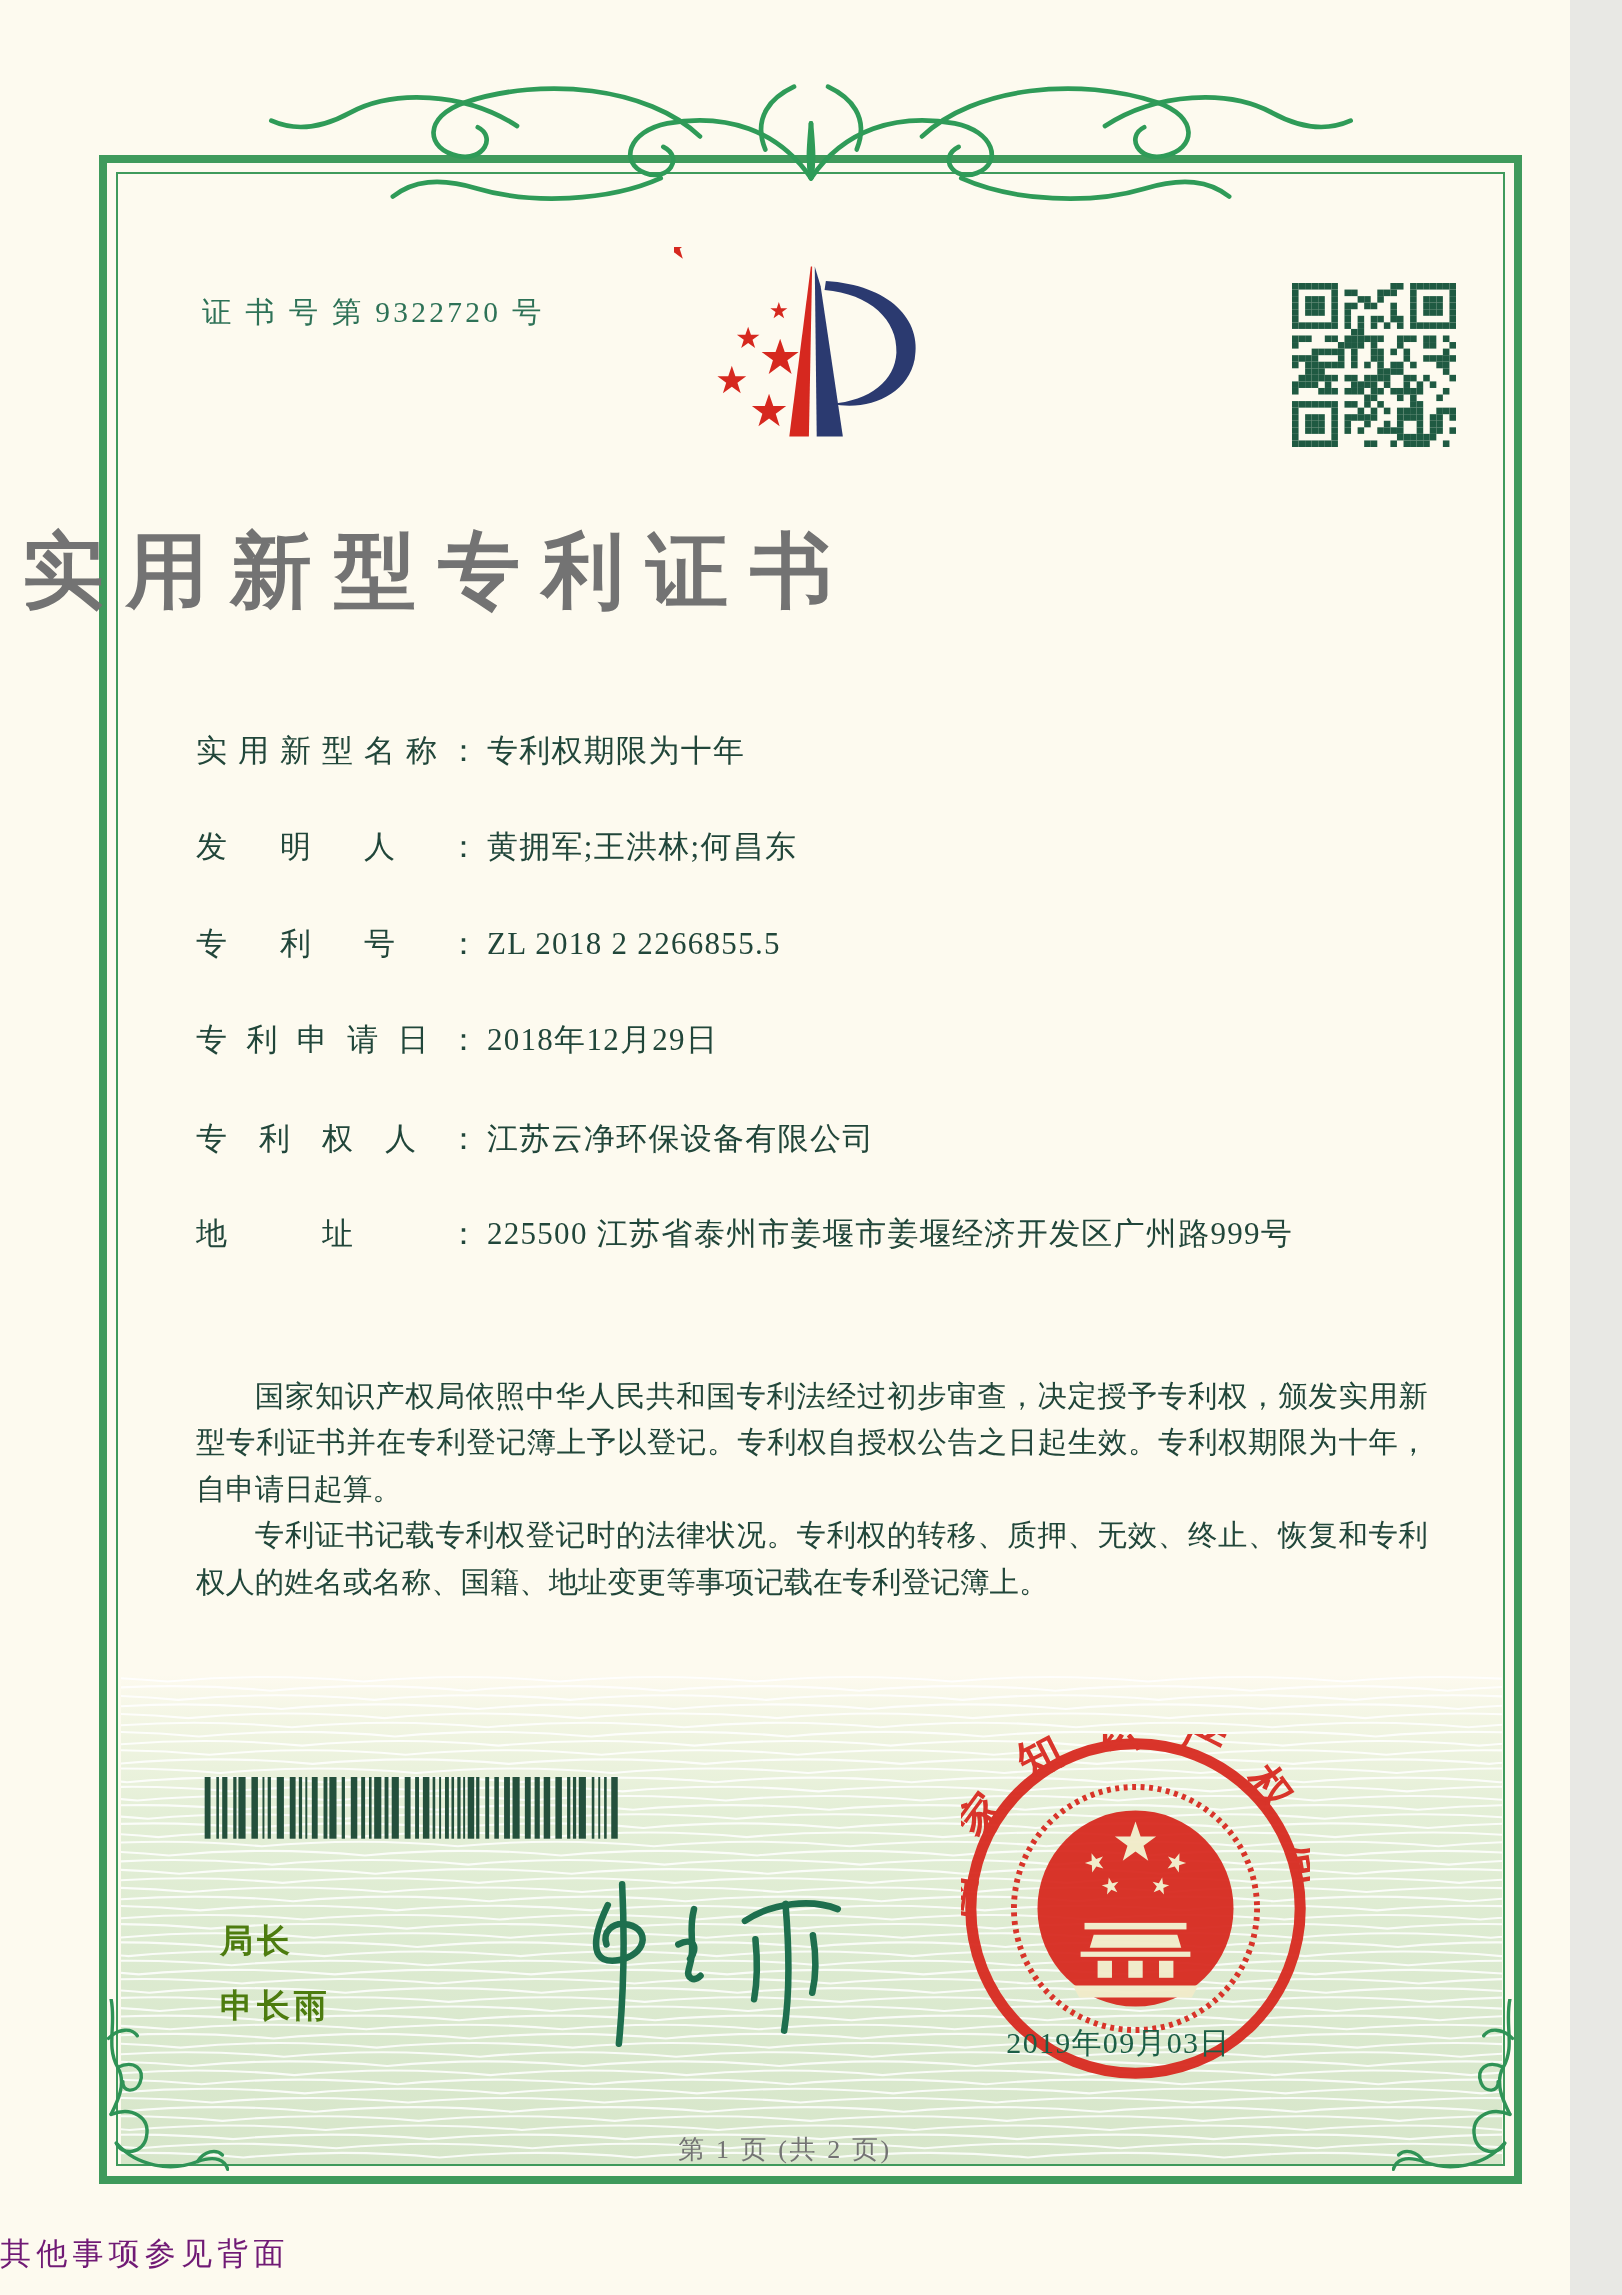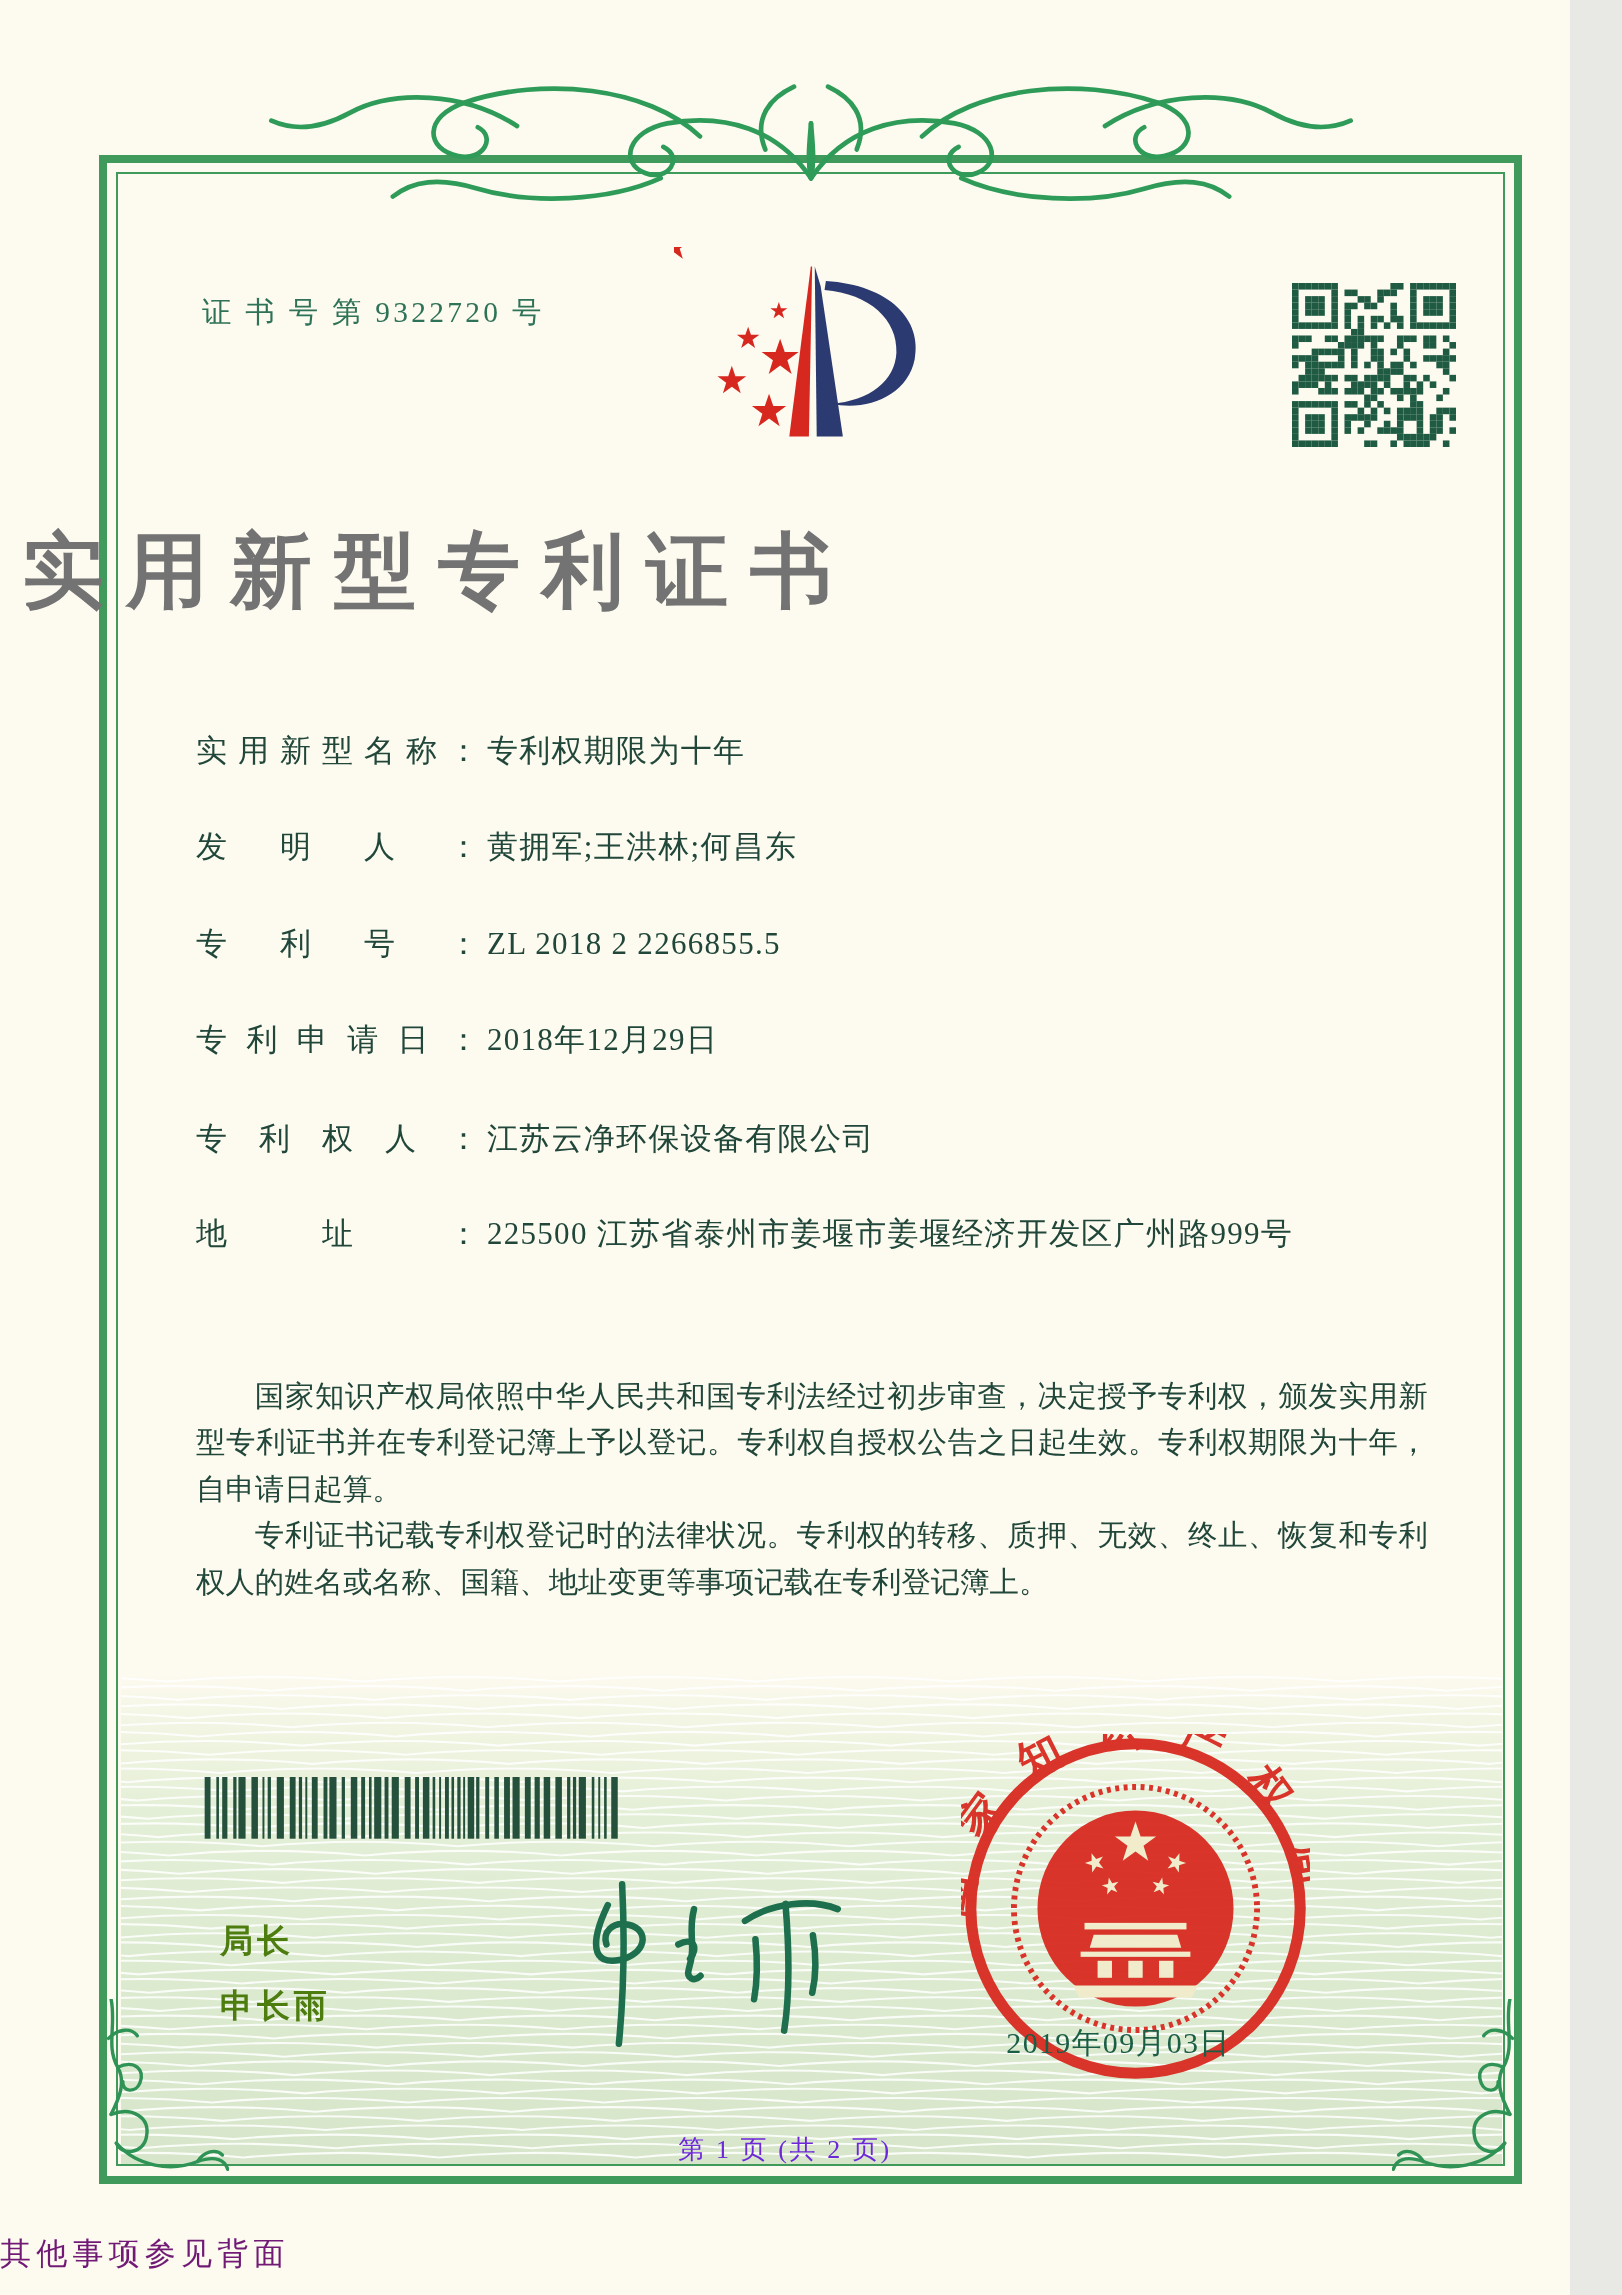--- a/index.html
+++ b/index.html
@@ -27,21 +27,21 @@
   .pair2{position:absolute;left:631px;top:0;}
   .bodytext{position:absolute;left:196px;top:1373px;width:1232px;font-size:29.4px;
     line-height:1.58;color:#21463a;text-align:justify;}
   .bodytext p{margin:0;text-indent:2em;font-family:Liberation Serif, serif;}
   .signer{position:absolute;left:211px;color:#4d7c0f;
     font-family:Liberation Mono, monospace;font-weight:600;font-size:33px;
     letter-spacing:3.9px;margin-left:9px;}
   .sealdate{position:absolute;left:968px;top:2023px;width:301px;text-align:center;
     font-size:30px;color:#1b5e46;letter-spacing:1.3px;white-space:nowrap;}
   .pageinfo{position:absolute;left:0;right:0;top:2132px;text-align:center;font-size:26px;
-    color:#6d28d9;letter-spacing:2.6px;}
+    color:#737373;letter-spacing:2.6px;}
   .backnote{position:absolute;left:0;right:0;top:2233px;font-size:31px;
     color:#701a75;letter-spacing:5.2px;}
   
   .topflourish{position:absolute;left:268px;top:58px;}
   .cornerBL{position:absolute;left:98px;top:1999px;}
   .cornerBR{position:absolute;left:1392px;top:1999px;transform:scaleX(-1);}
   .logo{position:absolute;left:674px;top:247px;}
   .qrbox{position:absolute;left:1292px;top:283px;}
   .barcode{position:absolute;left:203px;top:1777px;}
   .signature{position:absolute;left:542px;top:1866px;}

